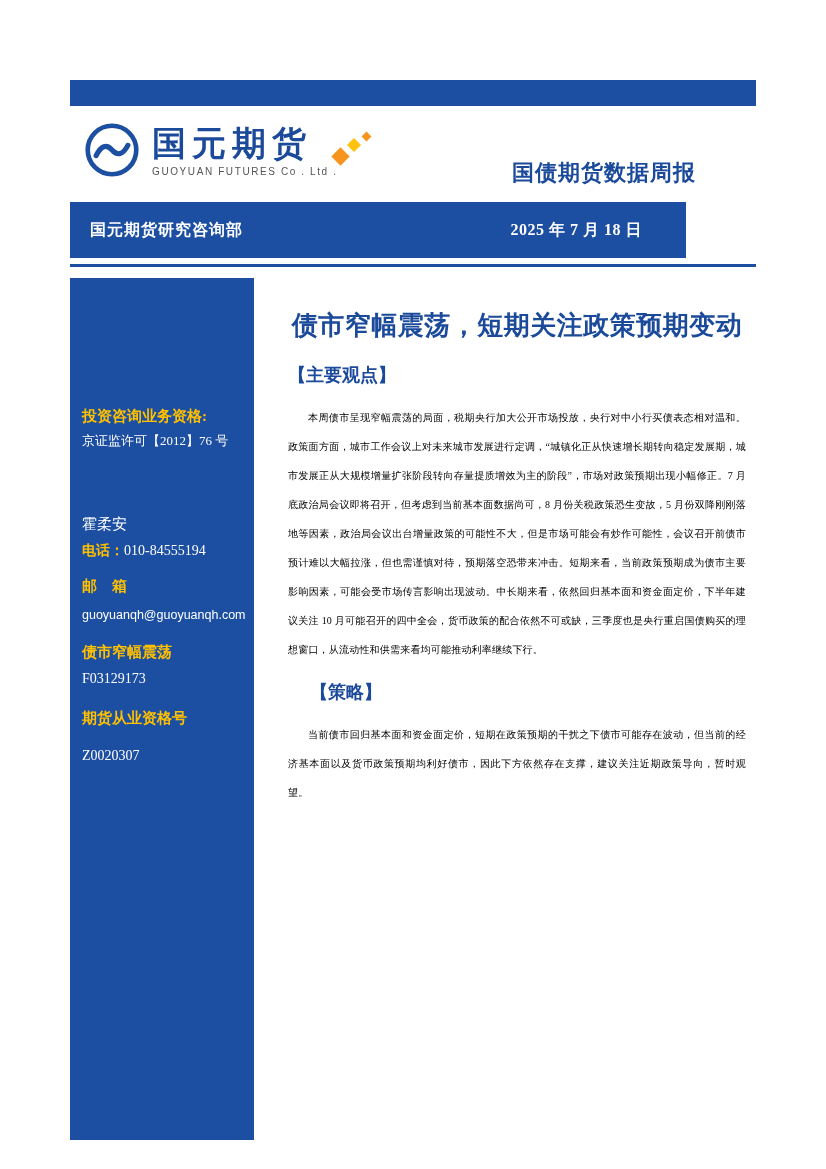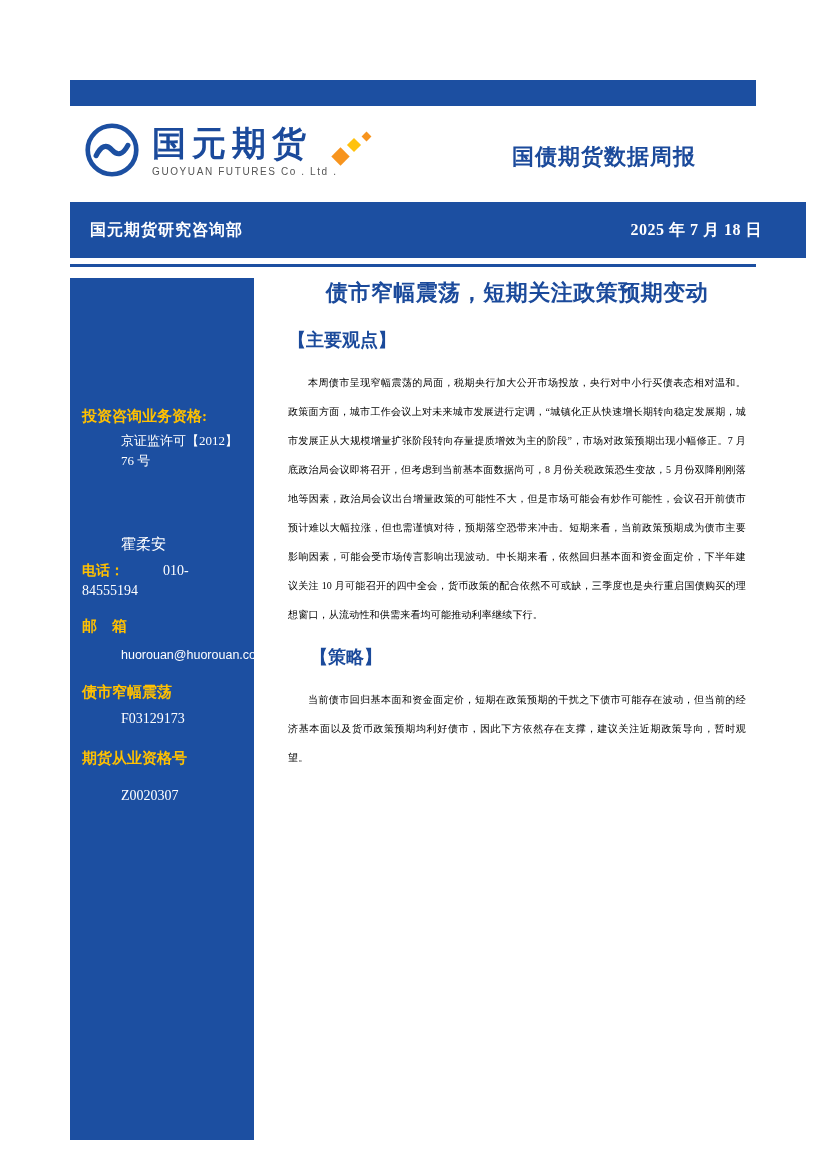--- a/index.html
+++ b/index.html
@@ -22,49 +22,49 @@
   .logo-wrap{position:absolute;left:14px;top:16px;display:flex;align-items:center;}
   .logo-icon{width:56px;height:56px;flex:0 0 auto;}
   .logo-text{margin-left:12px;position:relative;}
   .cn-name{font-size:34px;font-weight:700;color:var(--text-blue);letter-spacing:6px;line-height:38px;font-family:Liberation Sans, sans-serif;}
   .en-name{font-size:10px;color:#555;letter-spacing:1.6px;margin-top:4px;font-family:"Liberation Sans",sans-serif;}
   .diamonds{position:absolute;left:264px;top:26px;width:46px;height:34px;}
   .diamond{position:absolute;transform:rotate(45deg);display:block;}
   .d1{width:13px;height:13px;background:var(--orange);left:0;top:18px;}
   .d2{width:10px;height:10px;background:var(--yellow);left:15px;top:8px;}
   .d3{width:7px;height:7px;background:var(--orange);left:29px;top:1px;}
-  .report-type{position:absolute;right:60px;top:36px;font-size:22px;font-weight:700;color:var(--text-blue);letter-spacing:1px;}
+  .report-type{position:absolute;right:60px;top:52px;font-size:22px;font-weight:700;color:var(--text-blue);letter-spacing:1px;}
   
   .dept-bar{
-    position:absolute;left:70px;top:202px;width:736px;height:56px;background:var(--blue);
+    position:absolute;left:70px;top:202px;width:616px;height:56px;background:var(--blue);
     display:flex;align-items:center;justify-content:space-between;padding:0 44px 0 20px;
   }
   .dept-name{color:#fff;font-weight:700;font-size:16px;letter-spacing:1px;}
   .report-date{color:#fff;font-weight:700;font-size:16px;letter-spacing:.5px;}
   .divider{position:absolute;left:70px;top:264px;width:686px;height:3px;background:var(--blue);}
   
   .sidebar{
     position:absolute;left:70px;top:278px;width:184px;height:862px;background:var(--blue);
     padding:128px 12px 0 12px;color:#fff;font-family:"Liberation Serif",serif;
   }
   .sb-gold{color:var(--gold);font-weight:700;}
-  .sb-white{color:#fff;margin-left:39px;}
+  .sb-white{color:#fff;}
   .sb-qual-label{font-size:15px;line-height:20px;}
   .sb-qual-value{font-size:13px;line-height:20px;margin-top:5px;}
   .sb-name{font-size:15px;line-height:20px;margin-top:63px;}
   .sb-phone{font-size:14px;line-height:20px;margin-top:7px;}
   .sb-email-label{font-size:15px;line-height:20px;margin-top:15px;}
   .sb-email-value{font-size:12.5px;line-height:18px;margin-top:10px;font-family:"Liberation Sans",sans-serif;}
   .sb-fut-label{font-size:15px;line-height:20px;margin-top:18px;}
   .sb-fut-value{font-size:14px;line-height:20px;margin-top:7px;}
   .sb-adv-label{font-size:15px;line-height:20px;margin-top:19px;}
   .sb-adv-value{font-size:14px;line-height:20px;margin-top:18px;}
   
   .main{position:absolute;left:288px;top:278px;width:458px;}
-  .doc-title{font-size:22px;font-weight:700;color:var(--text-blue);text-align:center;letter-spacing:.5px;}
+  .doc-title{margin-top:30px;font-size:26px;font-weight:700;color:var(--text-blue);text-align:center;letter-spacing:.5px;}
   .section-heading{font-size:18px;font-weight:700;color:var(--text-blue);margin-top:20px;}
   .section-heading.indented{margin-left:22px;margin-top:16px;}
   .para{
     margin-top:16px;font-size:10px;line-height:29px;text-align:justify;
     text-indent:2em;color:#000;letter-spacing:.2px;
   }
 </style>
 </head>
 <body>
 
@@ -97,21 +97,21 @@
 </div>
 
 <div class="divider"></div>
 
 <div class="sidebar">
   <div class="sb-qual-label sb-gold">投资咨询业务资格:</div>
   <div class="sb-qual-value sb-white">京证监许可【2012】76 号</div>
   <div class="sb-name sb-white">霍柔安</div>
   <div class="sb-phone"><span class="sb-gold">电话：</span><span class="sb-white">010-84555194</span></div>
   <div class="sb-email-label sb-gold">邮　箱</div>
-  <div class="sb-email-value sb-white">huorouan@huorouan.com</div>
+  <div class="sb-email-value sb-white">guoyuanqh@guoyuanqh.com</div>
   <div class="sb-fut-label sb-gold">债市窄幅震荡</div>
   <div class="sb-fut-value sb-white">F03129173</div>
   <div class="sb-adv-label sb-gold">期货从业资格号</div>
   <div class="sb-adv-value sb-white">Z0020307</div>
 </div>
 
 <div class="main">
   <h1 class="doc-title">债市窄幅震荡，短期关注政策预期变动</h1>
   <div class="section-heading">【主要观点】</div>
   <p class="para">本周债市呈现窄幅震荡的局面，税期央行加大公开市场投放，央行对中小行买债表态相对温和。政策面方面，城市工作会议上对未来城市发展进行定调，“城镇化正从快速增长期转向稳定发展期，城市发展正从大规模增量扩张阶段转向存量提质增效为主的阶段”，市场对政策预期出现小幅修正。7 月底政治局会议即将召开，但考虑到当前基本面数据尚可，8 月份关税政策恐生变故，5 月份双降刚刚落地等因素，政治局会议出台增量政策的可能性不大，但是市场可能会有炒作可能性，会议召开前债市预计难以大幅拉涨，但也需谨慎对待，预期落空恐带来冲击。短期来看，当前政策预期成为债市主要影响因素，可能会受市场传言影响出现波动。中长期来看，依然回归基本面和资金面定价，下半年建议关注 10 月可能召开的四中全会，货币政策的配合依然不可或缺，三季度也是央行重启国债购买的理想窗口，从流动性和供需来看均可能推动利率继续下行。</p>

